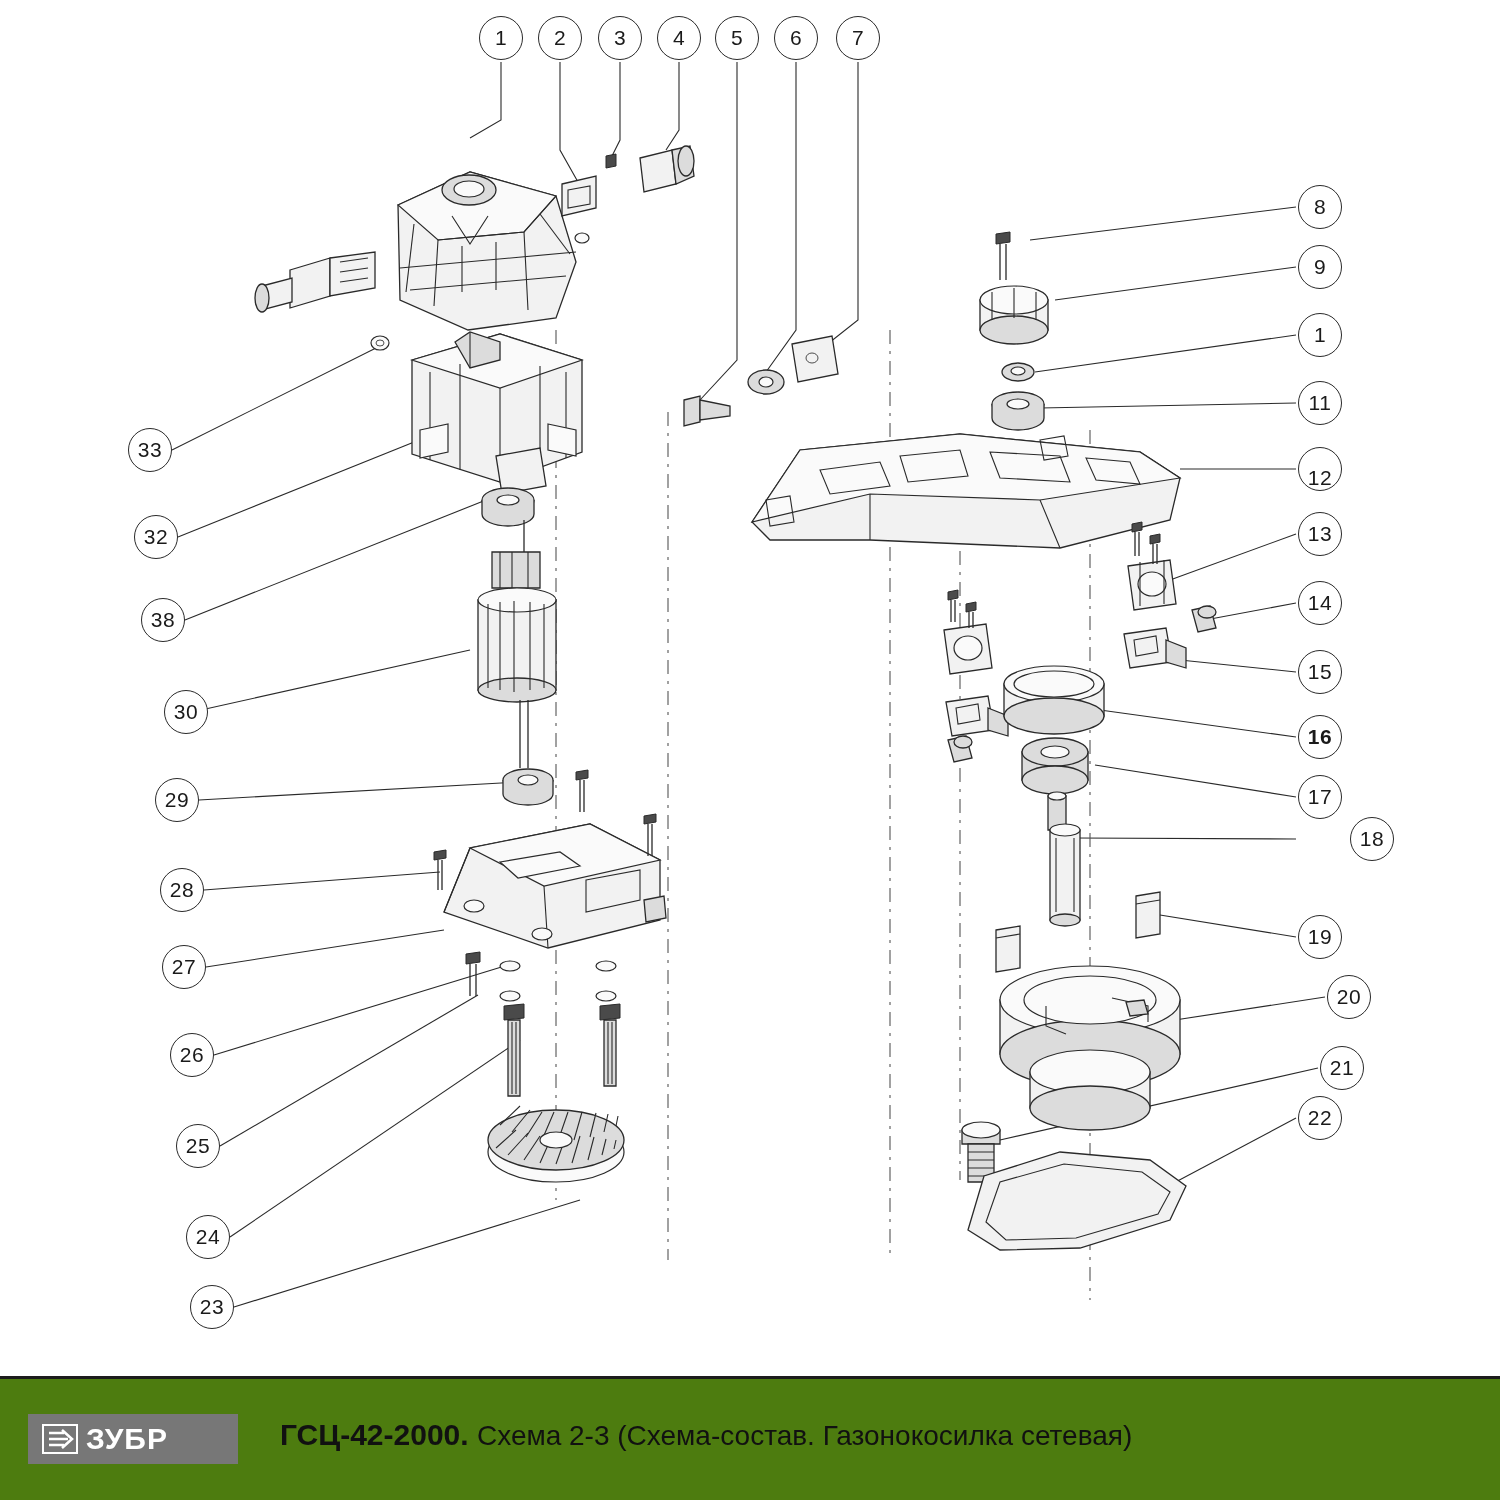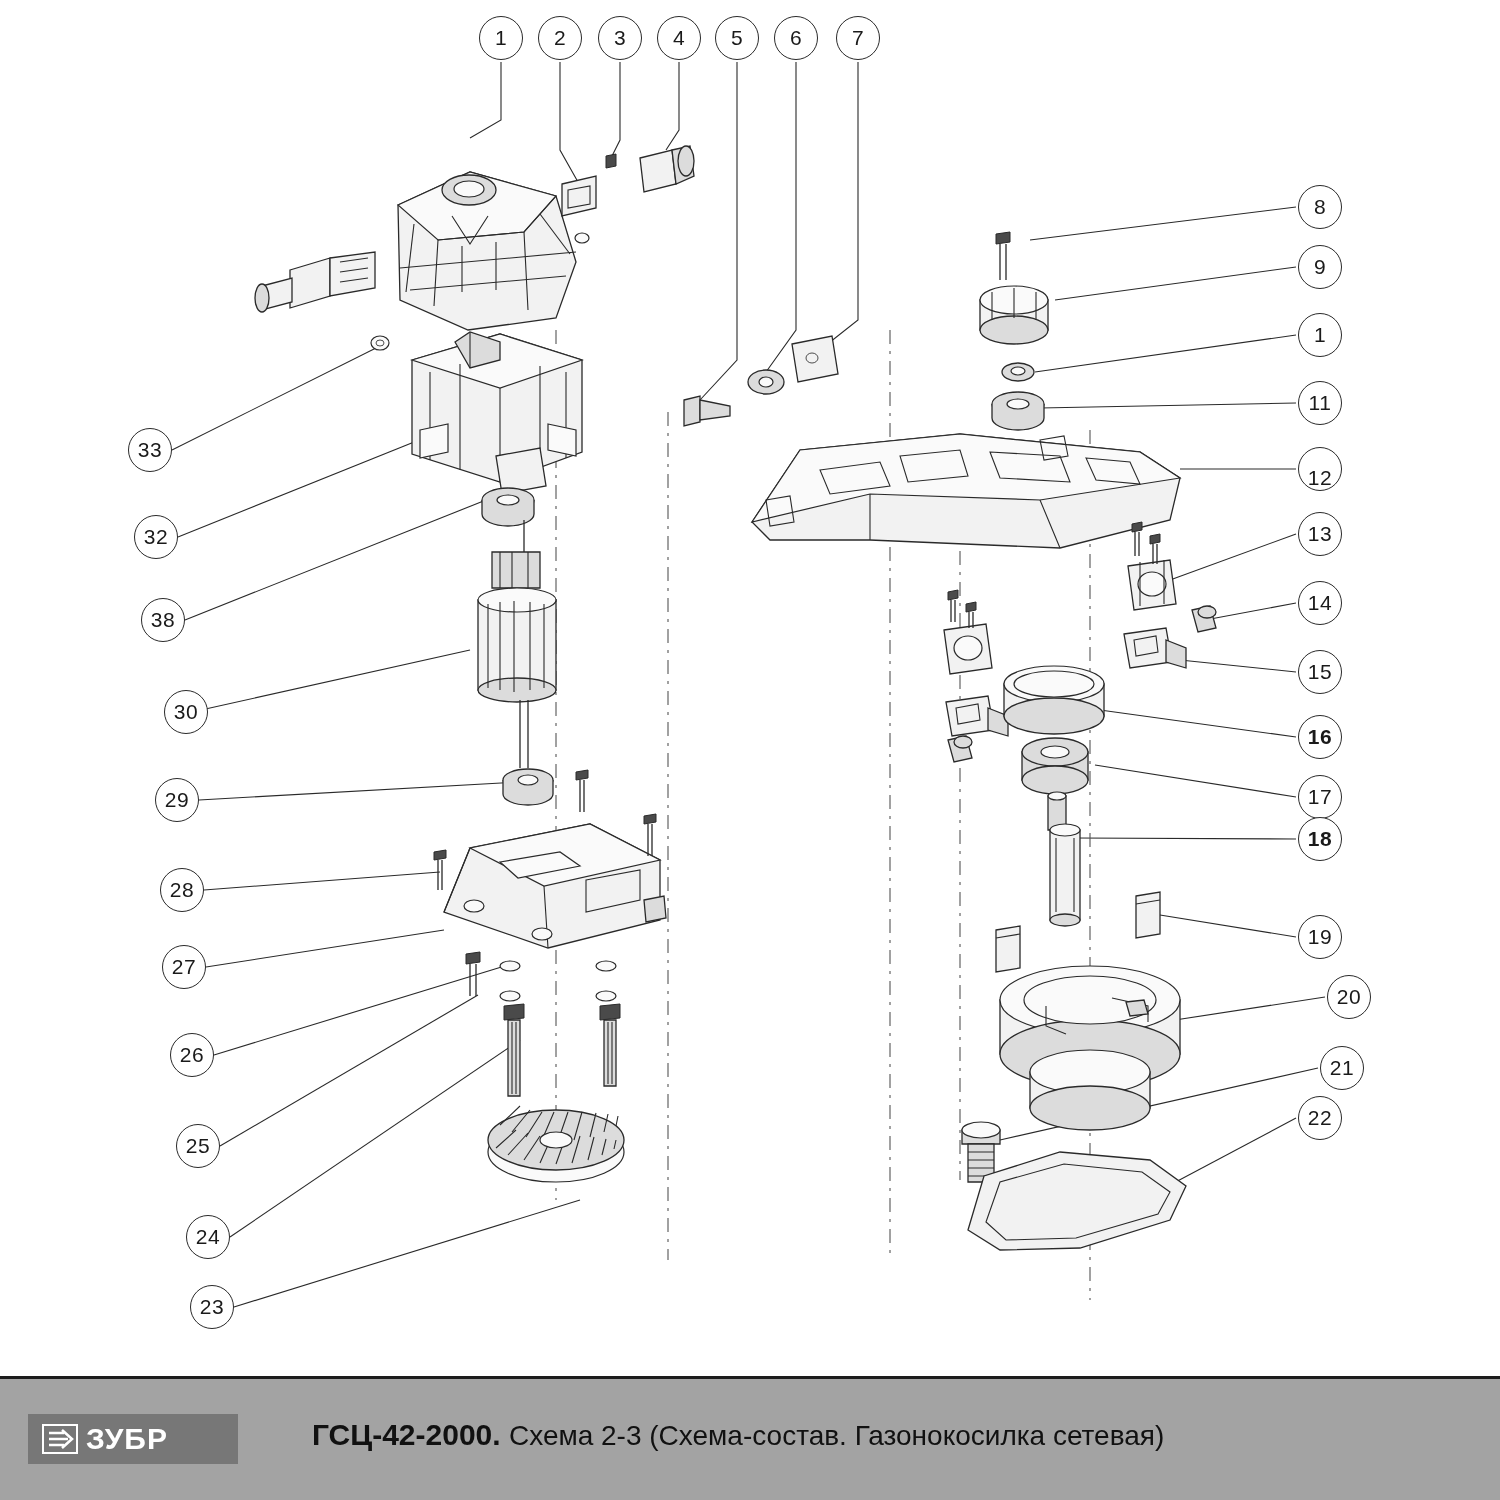--- a/index.html
+++ b/index.html
@@ -14,28 +14,28 @@
   svg#scene{position:absolute;left:0;top:0;width:1500px;height:1500px;}
 
   .callout{position:absolute;width:44px;height:44px;border-radius:50%;
     border:1.6px solid #2a2a2a;background:#fff;
     display:flex;align-items:center;justify-content:center;
     font-size:21px;color:#1a1a1a;letter-spacing:.5px;
     box-sizing:border-box;}
   .callout span{pointer-events:none;}
 
   
-  #footer{position:absolute;left:0;bottom:0;width:1500px;height:124px;background:#a3a3a3;}
+  #footer{position:absolute;left:0;bottom:0;width:1500px;height:124px;background:#4d7c0f;}
   #footer-rule{position:absolute;left:0;top:0;width:1500px;height:3px;background:#1c1c1c;}
   #brand-badge{position:absolute;left:28px;top:38px;width:210px;height:50px;background:#777777;
     display:flex;align-items:center;}
   #brand-mark{width:36px;height:30px;margin-left:14px;position:relative;}
   #brand-text{color:#ffffff;font-size:30px;font-weight:bold;letter-spacing:1px;margin-left:8px;
     font-family:"Liberation Sans", sans-serif;}
-  #footer-caption{position:absolute;left:280px;top:42px;font-size:30px;color:#111;white-space:nowrap;margin-left:32px;}
+  #footer-caption{position:absolute;left:280px;top:42px;font-size:30px;color:#111;white-space:nowrap;}
   #footer-caption .model{font-weight:bold;}
   #footer-caption .desc{font-weight:normal;font-size:28px;}
 </style>
 </head>
 <body>
 
 <div id="diagram-root">
 
   <svg id="scene" viewBox="0 0 1500 1500">
     <defs>
@@ -338,21 +338,21 @@
     </div>
   <div class="callout" style="left:1298px;top:650px;">
       <span>15</span>
     </div>
   <div class="callout" style="left:1298px;top:715px;font-weight:bold;">
       <span>16</span>
     </div>
   <div class="callout" style="left:1298px;top:775px;">
       <span>17</span>
     </div>
-  <div class="callout" style="left:1298px;top:817px;font-weight:bold;">
+  <div class="callout" style="left:1350px;top:817px;">
       <span>18</span>
     </div>
   <div class="callout" style="left:1298px;top:915px;">
       <span>19</span>
     </div>
   <div class="callout" style="left:1327px;top:975px;">
       <span>20</span>
     </div>
   <div class="callout" style="left:1320px;top:1046px;">
       <span>21</span>

